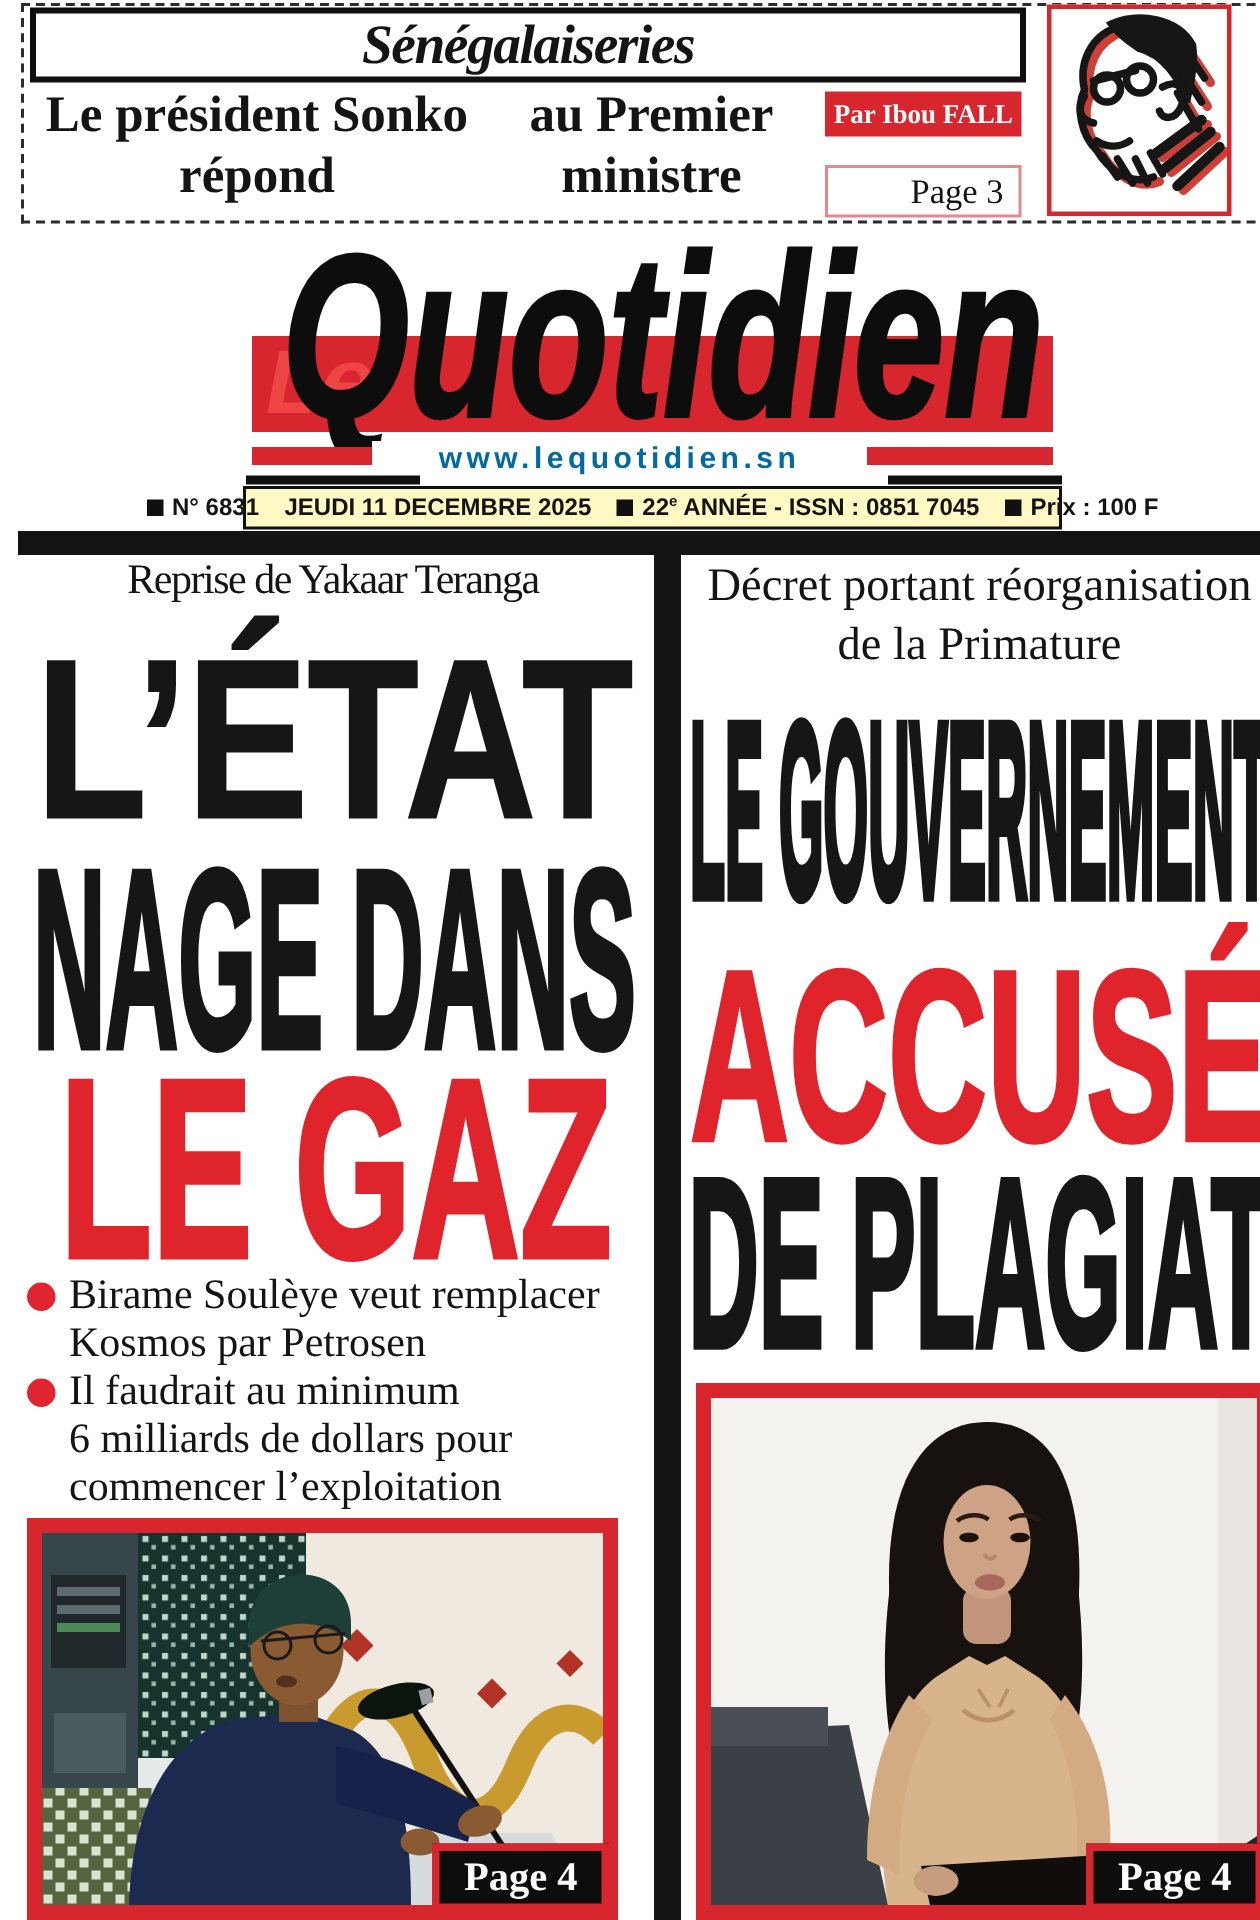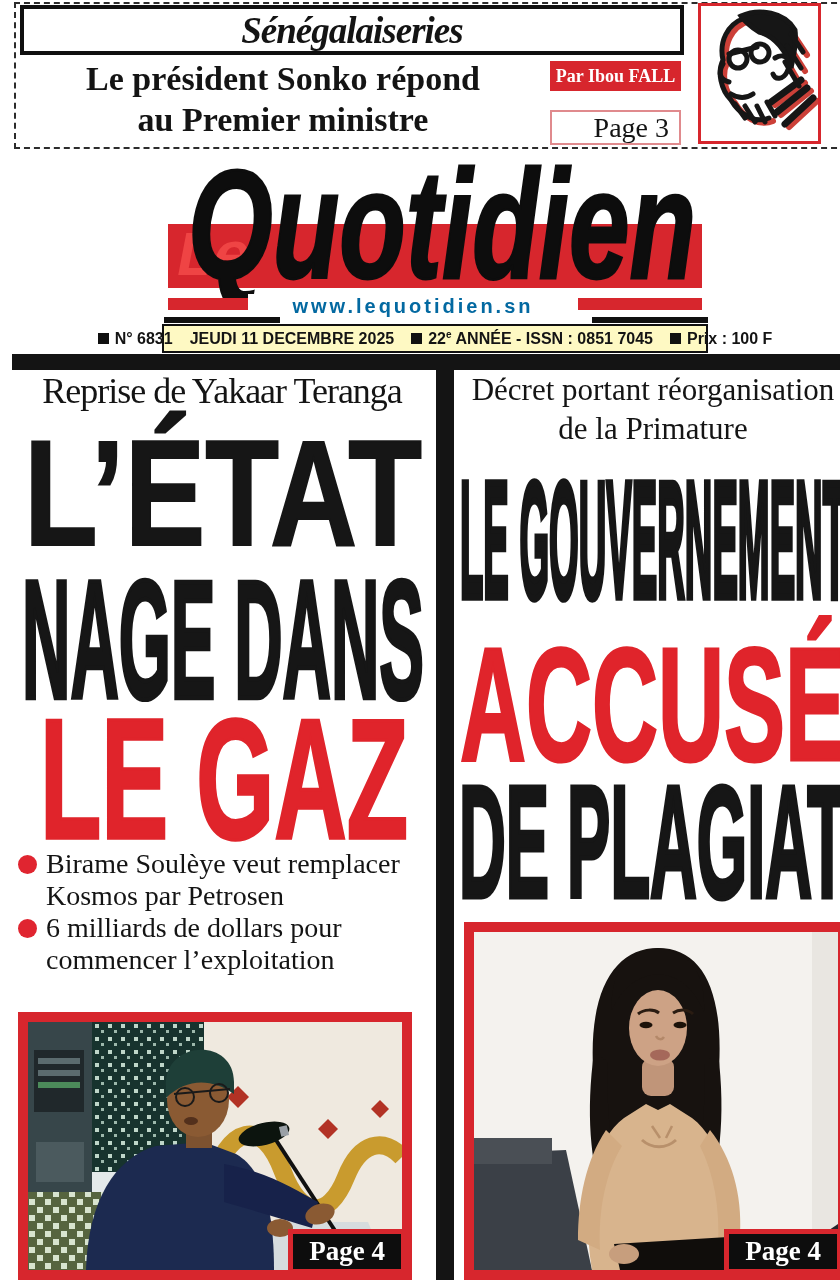--- a/index.html
+++ b/index.html
@@ -11,26 +11,26 @@
     width:840px;height:1280px;position:relative;background:#fff;
     font-family:"Liberation Serif", serif;overflow:hidden;color:var(--ink);
   }
   .abs{position:absolute;box-sizing:border-box;}
 
   
   .top-strip{left:2px;top:2px;width:833px;height:147px;border:2px dashed #2c2c2c;background:#fff;}
   .rubric-box{left:8px;top:5px;width:664px;height:50px;border:4px solid #0f0f0f;
     display:flex;align-items:center;justify-content:center;}
   .rubric-text{font-style:italic;font-weight:bold;font-size:37px;letter-spacing:-1px;}
-  .top-headline{left:8px;top:57px;width:526px;height:86px;display:flex;flex-direction:column;
-    justify-content:center;text-align:center;font-weight:bold;font-size:34px;line-height:1.2;}
+  .top-headline{left:8px;top:57px;width:526px;height:86px;display:flex;flex-direction:row;
+    text-align:center;font-weight:bold;font-size:34px;line-height:1.2;}
   .byline-badge{left:538px;top:61px;width:131px;height:30px;background:var(--red);color:#fff;
     display:flex;align-items:center;justify-content:center;font-weight:bold;font-size:18px;}
   .page3-box{left:538px;top:110px;width:131px;height:35px;background:#fff;border:2px solid #e08a8d;
-    display:flex;align-items:center;justify-content:flex-end;padding-right:10px;font-size:28px;}
+    display:flex;align-items:center;justify-content:flex-end;padding-right:10px;font-size:23px;}
   .caricature-box{left:686px;top:3px;width:123px;height:141px;border:3px solid var(--red);background:#fff;}
 
   
   .logo-band{left:156px;top:224px;width:534px;height:64px;background:var(--red);}
   .logo-le{left:163px;top:227px;font-family:Liberation Mono, monospace;font-weight:bold;
     font-style:italic;font-size:63px;color:#ef4444;line-height:1;}
   .logo-svg{left:176px;top:160px;}
   .logo-stripe{left:156px;top:298px;width:534px;height:12px;background:var(--red);}
   .www-box{left:236px;top:294px;width:330px;height:24px;background:#fff;display:flex;
     align-items:center;justify-content:center;}
@@ -44,21 +44,21 @@
   .info-seg{display:flex;align-items:center;gap:6px;}
   .sq{display:inline-block;width:11px;height:11px;background:#101010;}
   .info-box sup{font-size:10px;}
   .issn-text{margin-left:4px;}
 
   
   .main-topbar{left:0;top:354px;width:836px;height:16px;background:var(--ink);}
   .main-divider{left:424px;top:354px;width:18px;height:926px;background:var(--ink);}
 
   
-  .kicker-left{left:4px;top:372px;width:412px;text-align:center;font-size:36px;line-height:1.1;
+  .kicker-left{left:4px;top:372px;width:412px;text-align:center;font-size:28px;line-height:1.1;
     letter-spacing:-1px;}
   .kicker-right{left:448px;top:370px;width:386px;text-align:center;font-size:31px;line-height:1.26;}
 
   
   .bullets{left:4px;top:848px;width:416px;}
   .bullet{position:relative;padding-left:30px;font-weight:normal;font-size:28px;line-height:32px;}
   .bullet .dot{position:absolute;left:2px;top:7px;width:19px;height:19px;border-radius:50%;
     background:#e02530;}
   
   .photo{border:10px solid var(--red);background:#0ea5e9;overflow:visible;}
@@ -160,20 +160,21 @@
   </svg>
 
   <div class="abs bullets">
     <div class="bullet">
       <span class="dot"></span>
       <div>Birame Soulèye veut remplacer</div>
       <div>Kosmos par Petrosen</div>
     </div>
     <div class="bullet">
       <span class="dot"></span>
+      <div>Il faudrait au minimum</div>
       <div>6 milliards de dollars pour</div>
       <div>commencer l’exploitation</div>
     </div>
   </div>
 
   <div class="abs photo photo-left">
     <svg width="374" height="248" viewBox="0 0 374 248">
       <defs>
         <pattern id="tiles" width="13" height="13" patternUnits="userSpaceOnUse">
           <rect width="13" height="13" fill="#17332e"></rect>

